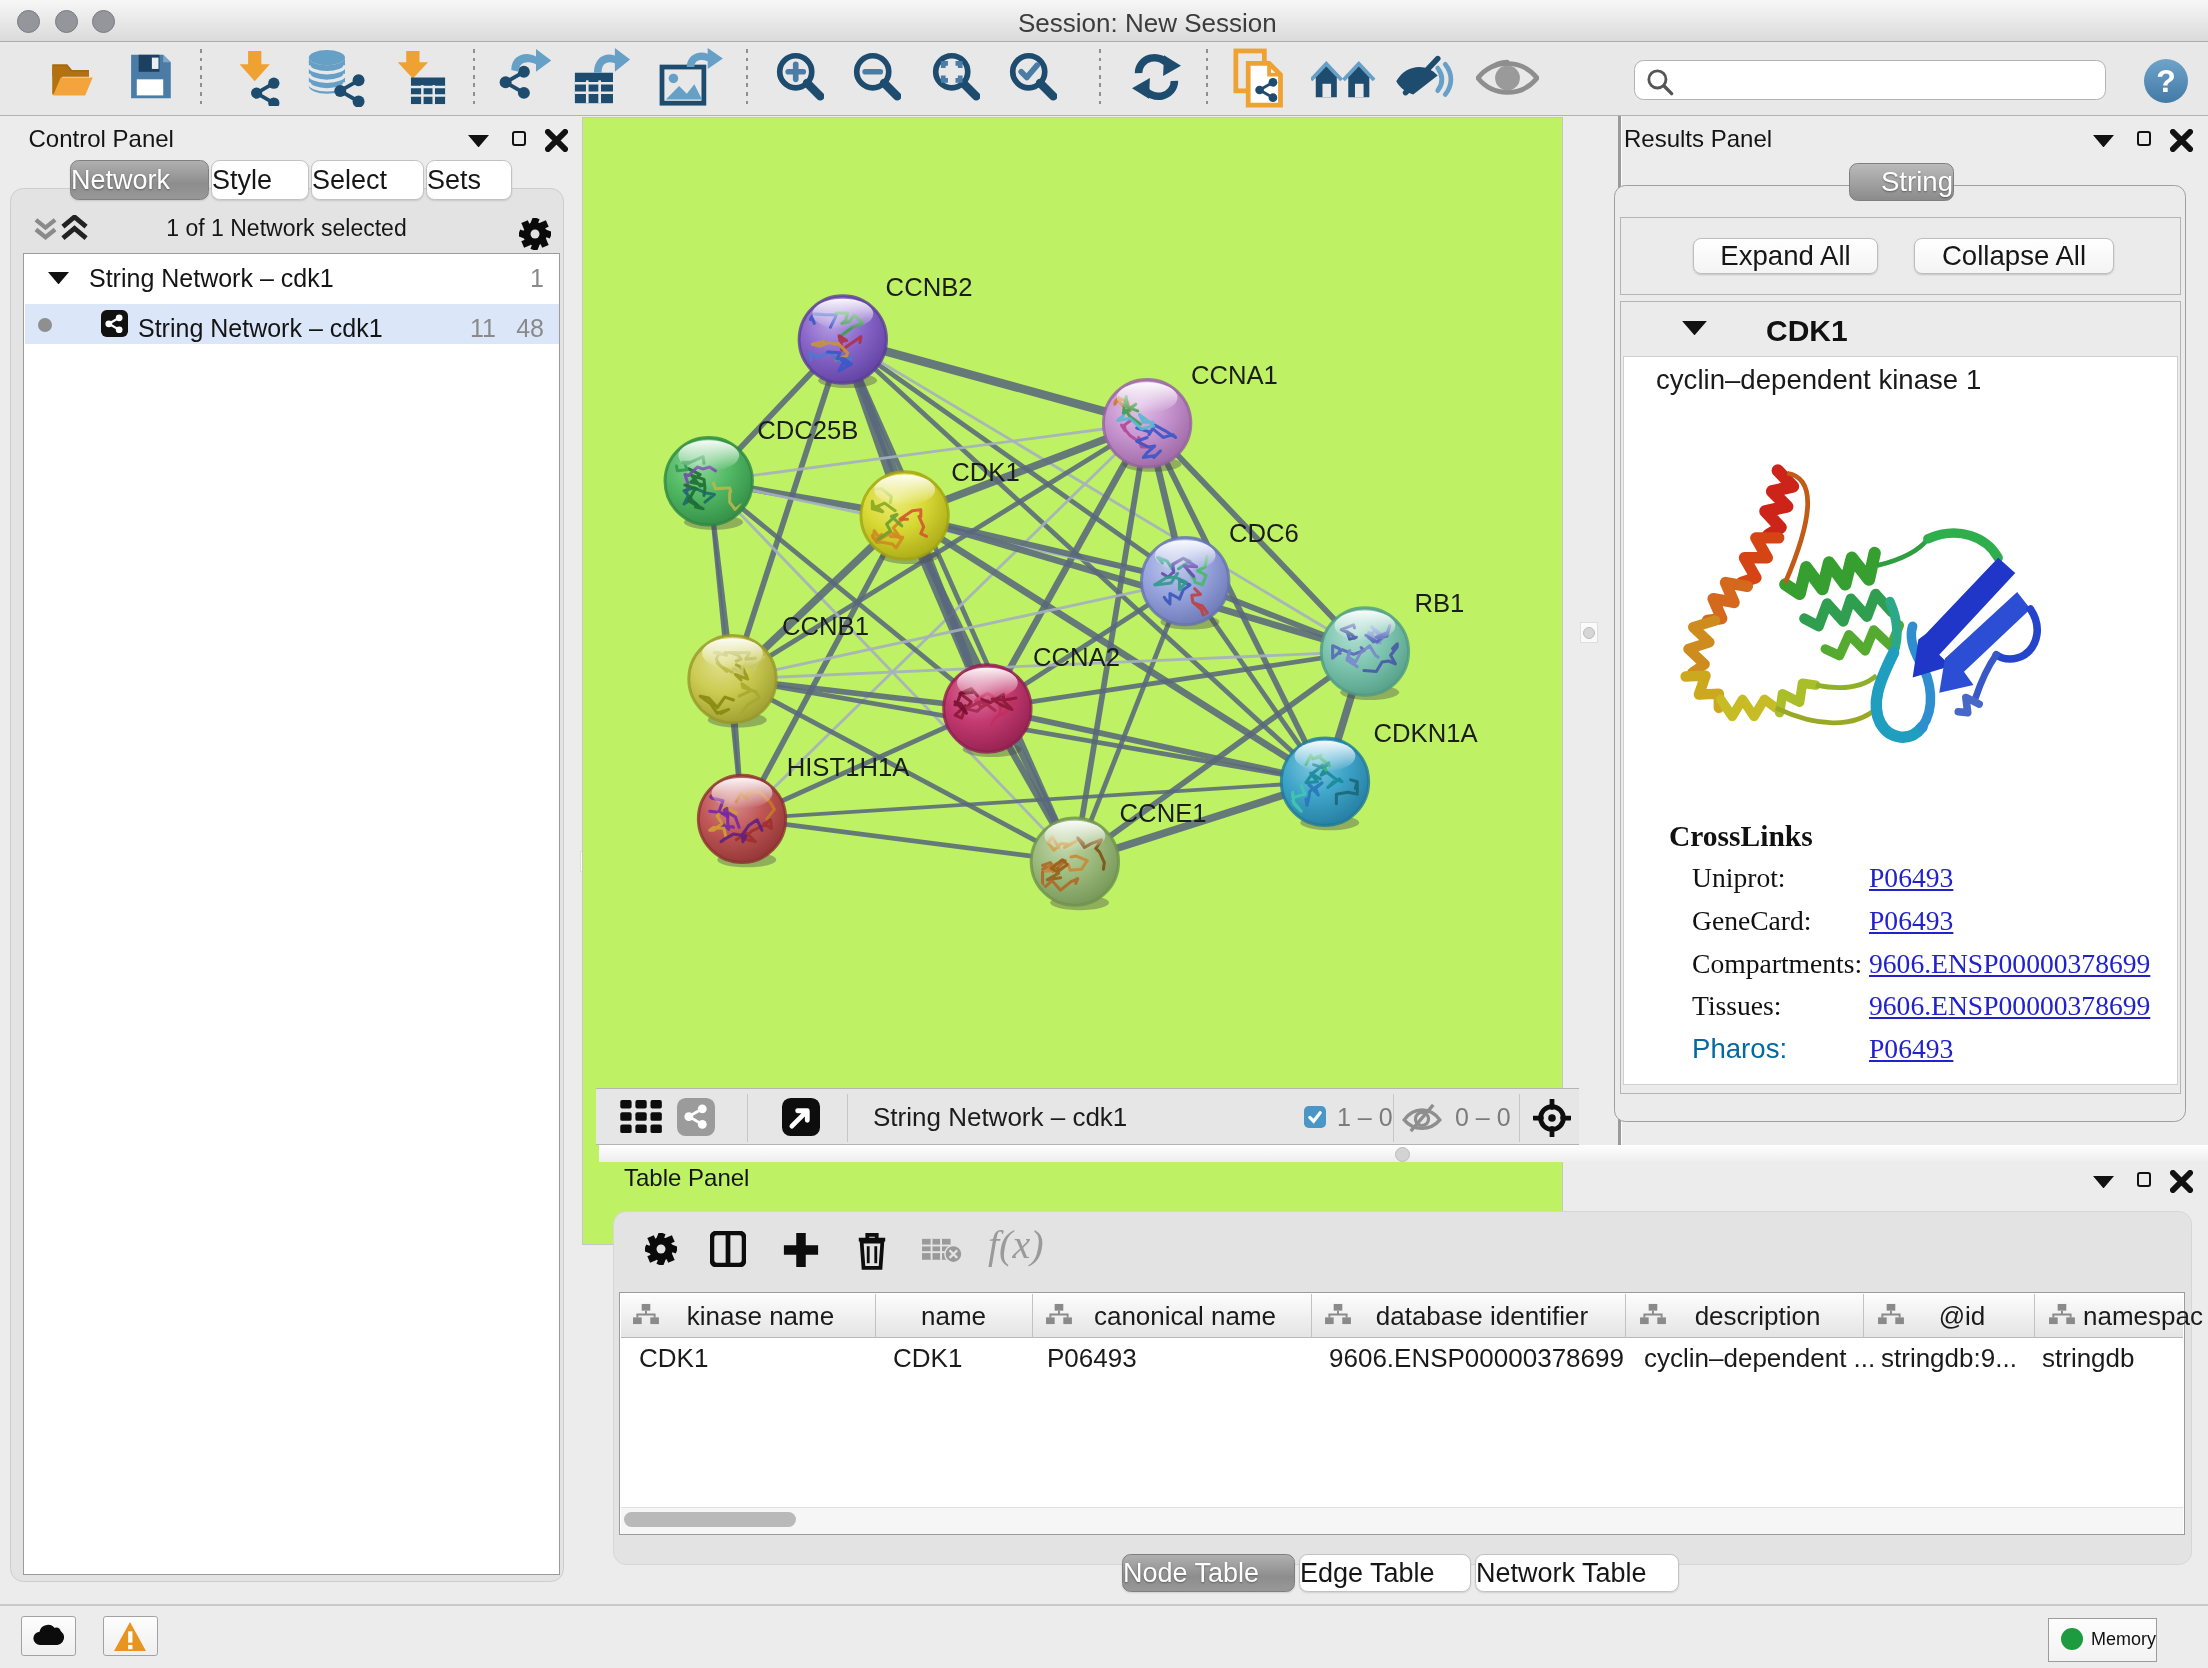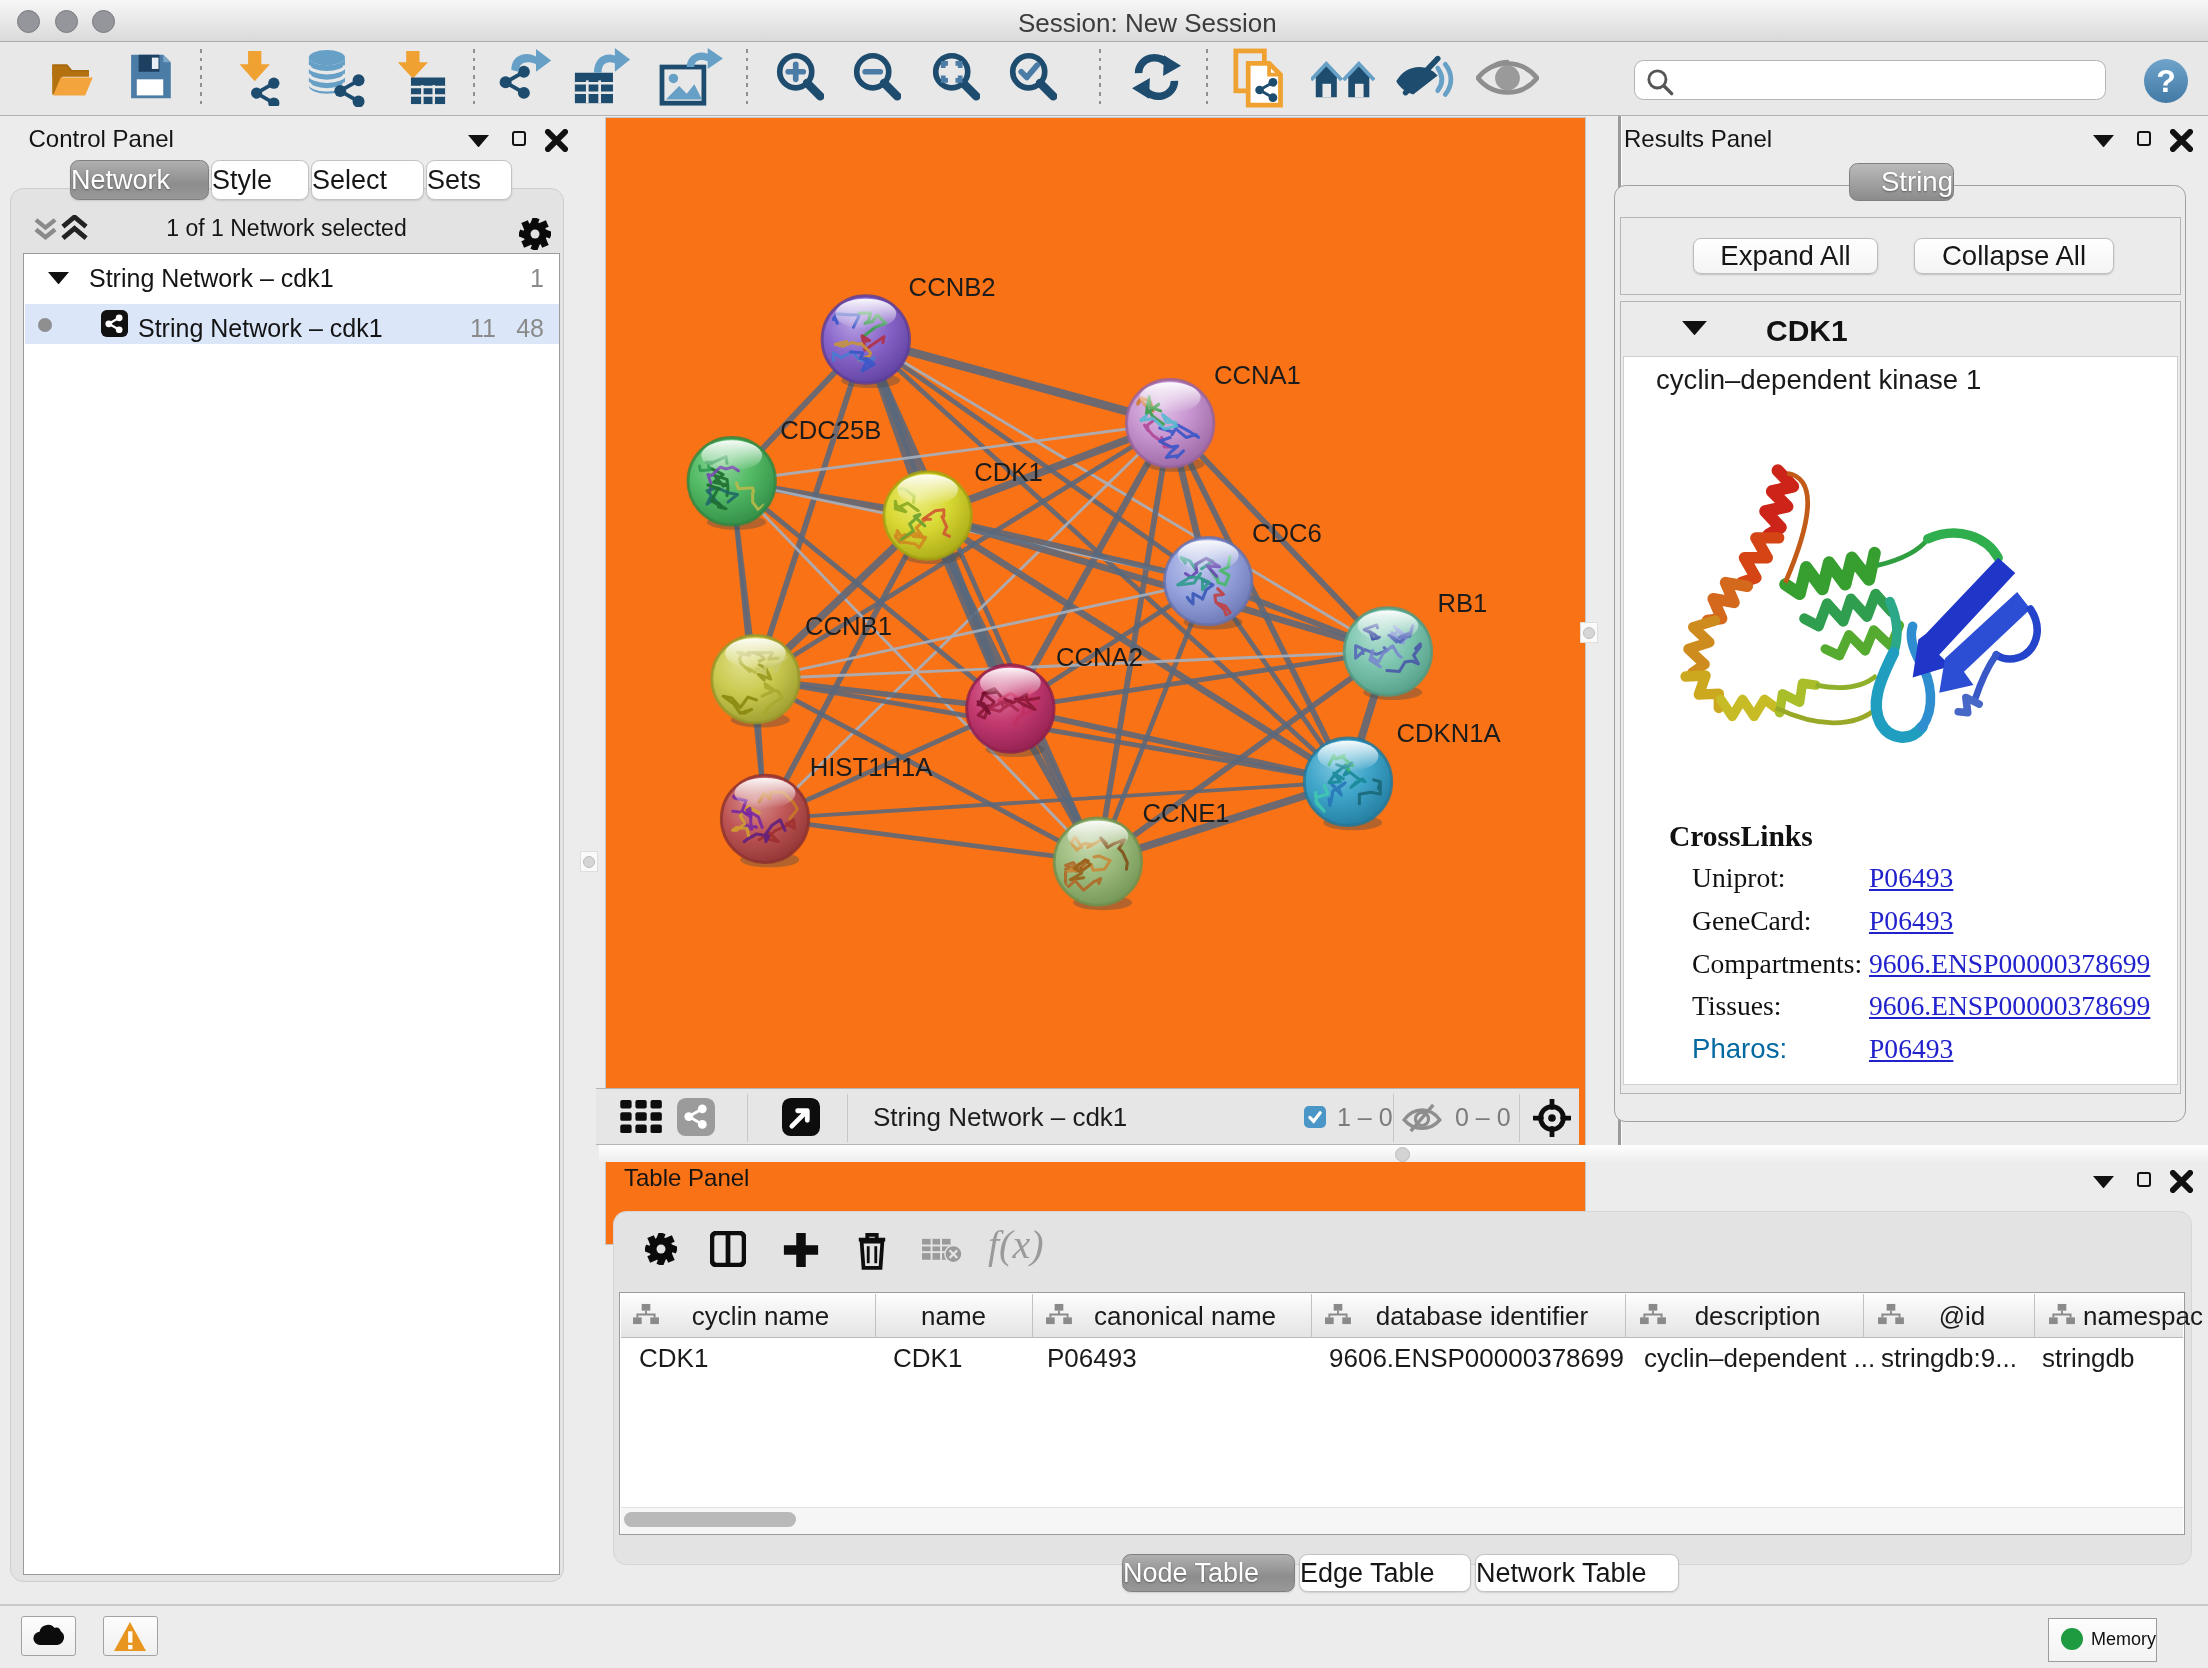--- a/index.html
+++ b/index.html
@@ -251,21 +251,21 @@
     <g stroke="#fff" stroke-width="2.3100000000000005">
       <line x1="4" y1="10.3" x2="14.920000000000002" y2="4"></line>
       <line x1="4" y1="10.3" x2="14.920000000000002" y2="16.6"></line>
     </g>
   </svg>
 <div class="abs" style="left:138px;top:314px;font-size:25px;color:#141414">String Network – cdk1</div>
 <div class="abs" style="left:428px;top:314px;width:68px;text-align:right;font-size:25px;color:#8a8a8a">11</div>
 <div class="abs" style="left:476px;top:314px;width:68px;text-align:right;font-size:25px;color:#8a8a8a">48</div>
 <div class="abs" style="left:580px;top:851px;width:18px;height:21px;background:#fafafa;border:1px solid #dedede"></div>
 <div class="abs" style="left:583px;top:856px;width:12.4px;height:12.4px;border-radius:50%;background:#d6d6d6;border:1px solid #bcbcbc"></div>
-<div class="abs" style="left:605px;top:117px;width:981px;height:1128px;background:#f97316;box-shadow:inset 0 0 0 1px #c6c6c6">
+<div class="abs" style="left:582px;top:117px;width:981px;height:1128px;background:#bef264;box-shadow:inset 0 0 0 1px #c6c6c6">
 <svg width="981" height="971" viewBox="0 0 1031 1021" style="position:absolute;left:0;top:0">
 <defs>
 <radialGradient id="gCCNB2" cx="38%" cy="30%" r="80%">
           <stop offset="0%" stop-color="#b9a2e3"></stop>
           <stop offset="45%" stop-color="#8a67cb"></stop>
           <stop offset="100%" stop-color="#5a3c9a"></stop>
         </radialGradient>
 <clipPath id="cCCNB2">
           <circle cx="274" cy="234" r="42"></circle>
         </clipPath>
@@ -704,21 +704,21 @@
       <line x1="11" y1="3" x2="11" y2="25"></line>
       <line x1="21" y1="3" x2="21" y2="25"></line>
     </g>
     <circle cx="34" cy="19" r="9" fill="#9a9a9a" stroke="#e4e4e4" stroke-width="1.5"></circle>
     <path d="M30 15 L38 23 M38 15 L30 23" stroke="#e4e4e4" stroke-width="2.4"></path>
   </svg>
 <div class="abs" style="left:988px;top:1221px;font-family:'Liberation Serif',serif;font-style:italic;font-size:40px;color:#9a9a9a">f(x)</div>
 <div class="abs" style="left:619px;top:1292px;width:1566px;height:243px;background:#fff;border:1.9px solid #9b9b9b"></div>
 <div class="abs" style="left:621px;top:1294px;width:1562px;height:44px;background:linear-gradient(180deg,#fdfdfd,#e4e4e4);border-bottom:1.9px solid #b9b9b9"></div>
 <div class="vline" style="left:875px;top:1294px;height:44px;background:#c2c2c2"></div>
-<div class="abs" style="left:619px;top:1301px;width:256px;text-align:center;font-size:26px;color:#1a1a1a"><span style="padding-left:27px">cyclin name</span></div>
+<div class="abs" style="left:619px;top:1301px;width:256px;text-align:center;font-size:26px;color:#1a1a1a"><span style="padding-left:27px">kinase name</span></div>
 <svg style="position:absolute;left:632px;top:1303px" width="27" height="23" viewBox="0 0 28 24">
     <g fill="#8a8a8a" transform="scale(1.0)">
       <rect x="10" y="1" width="9" height="7"></rect>
       <rect x="1" y="15" width="9" height="7"></rect>
       <rect x="19" y="15" width="9" height="7"></rect>
     </g>
     <g stroke="#8a8a8a" stroke-width="2.0" fill="none">
       <path d="M14.5 8.0 L14.5 12.0 M5.5 15.0 L5.5 12.0 L23.5 12.0 L23.5 15.0"></path>
     </g>
   </svg>

